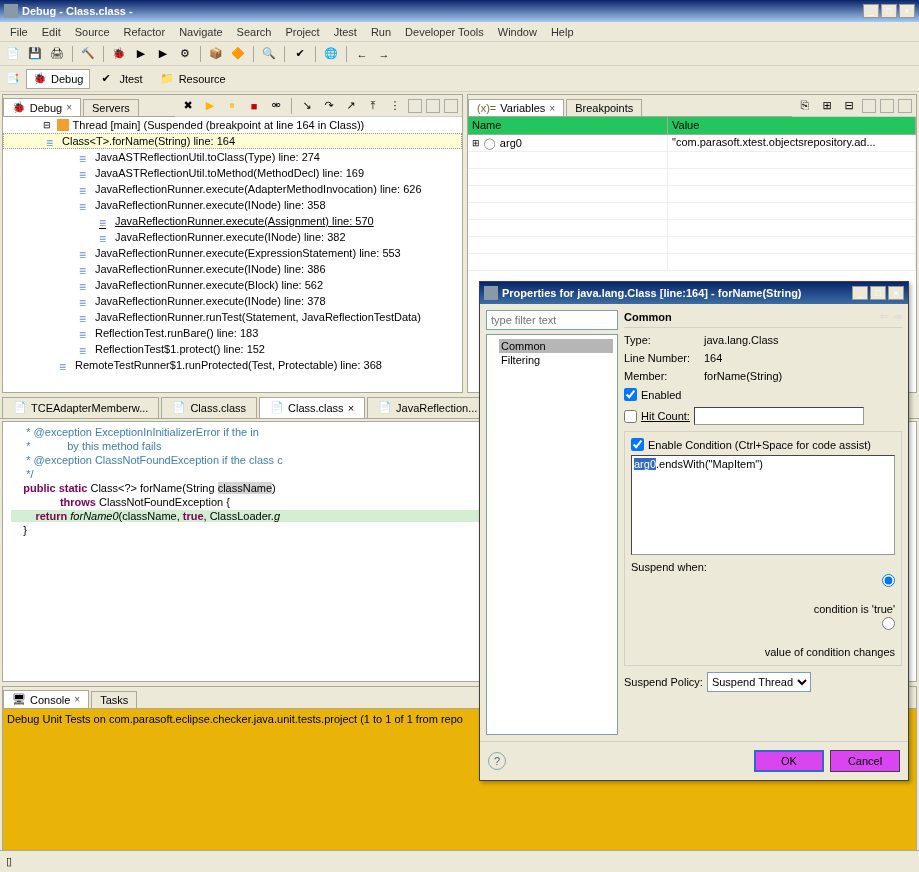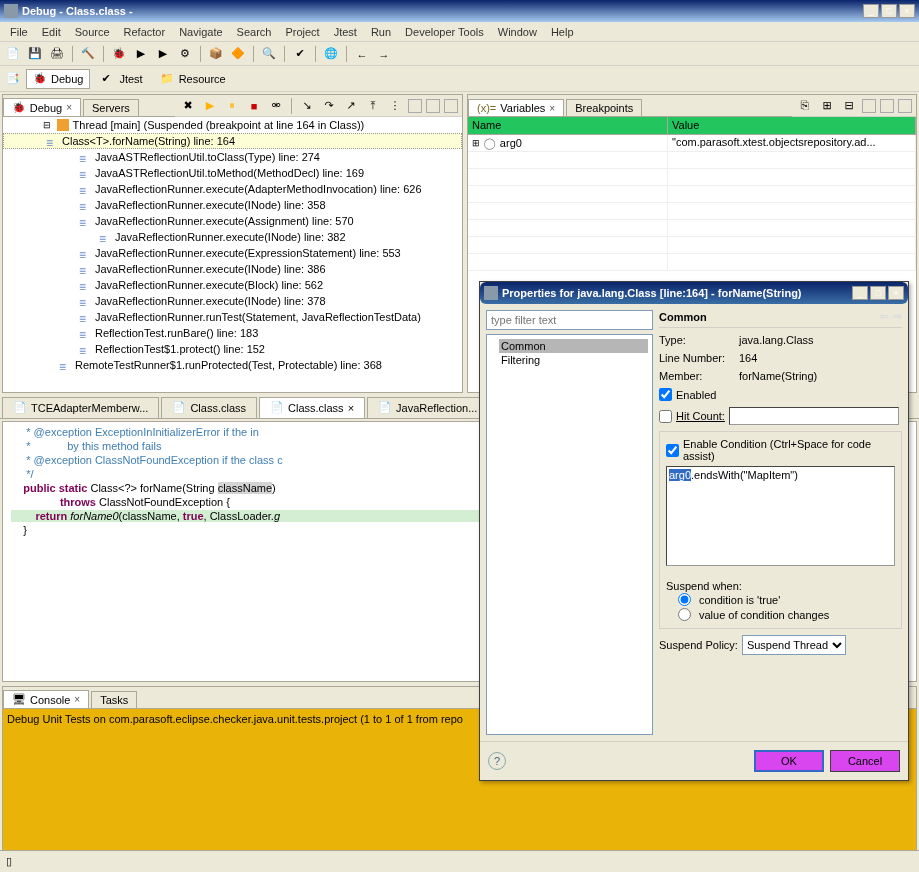--- a/index.html
+++ b/index.html
@@ -67,38 +67,38 @@
 .cm { color: #3f7fb5; }
 .fn { font-style: italic; }
 .selvar { background: #d4d4d4; }
 
 
 .console { border: 1px solid #aca899; margin: 2px; background: #ece9d8; }
 .console-body { background: #eab308; height: 160px; padding: 4px; }
 
 
 .dialog { position: absolute; left: 479px; top: 281px; width: 430px; height: 500px; background: #ece9d8; border: 1px solid #404040; box-shadow: 2px 2px 4px rgba(0,0,0,0.3); display: flex; flex-direction: column; }
-.dialog .titlebar { background: linear-gradient(#0a246a, #3a6ea5); font-size: 11px; border-radius: 6px; }
+.dialog .titlebar { background: linear-gradient(#0a246a, #3a6ea5); font-size: 11px; }
 .dialog-body { flex: 1; display: flex; padding: 6px; gap: 6px; }
-.dlg-left { width: 167px; display: flex; flex-direction: column; }
+.dlg-left { width: 132px; display: flex; flex-direction: column; }
 .dlg-filter { height: 20px; border: 1px solid #7f9db9; padding: 2px 4px; background: #fff; }
 .dlg-tree { flex: 1; background: #fff; border: 1px solid #7f9db9; margin-top: 4px; padding: 4px; }
 .dlg-tree div { padding: 1px 2px; cursor: pointer; }
 .dlg-tree .sel { background: #b6b6b6; }
 .dlg-right { flex: 1; display: flex; flex-direction: column; gap: 6px; }
 .dlg-h { font-weight: bold; font-size: 12px; display: flex; align-items: center; justify-content: space-between; padding-bottom: 4px; border-bottom: 1px solid #d4d0c8; }
 .dlg-navicons { display: flex; gap: 4px; }
 .dlg-navicons span { color: #ddd; cursor: pointer; }
 .info-row { display: flex; }
 .info-label { width: 80px; }
 .check-row { display: flex; align-items: center; gap: 4px; }
 .fieldset { border: 1px solid #d4d0c8; padding: 6px; }
 .cond-box { background: #fff; border: 1px inset #999; height: 100px; overflow: auto; font-family: "Courier New", monospace; font-size: 12px; padding: 2px; margin-top: 4px; }
 .cond-sel { background: #316ac5; color: #fff; }
-.radio-row { display: flex; align-items: center; gap: 8px; padding: 1px 0 1px 12px; }
+.radio-row { display: flex; align-items: flex-end; gap: 16px; padding: 1px 0 1px 12px; flex-direction: column; }
 .dlg-footer { display: flex; justify-content: space-between; align-items: center; padding: 8px; border-top: 1px solid #d4d0c8; }
 .btn { min-width: 70px; height: 22px; border: 1px solid #404040; background: #d946ef; cursor: pointer; }
 .btn.default { border: 2px solid #316ac5; }
 select { background: #fff; border: 1px solid #7f9db9; height: 20px; }
 input[type=text].hitcount { width: 170px; height: 18px; border: 1px inset #999; background: #fff; }
 
 .statusbar { position: absolute; bottom: 0; left: 0; right: 0; height: 22px; background: #ece9d8; border-top: 1px solid #aca899; display: flex; align-items: center; padding: 0 6px; }
 </style>
 </head>
 <body>
@@ -220,21 +220,21 @@
             <span>JavaASTReflectionUtil.toMethod(MethodDecl) line: 169</span>
           </div>
           <div class="tree-row" style="padding-left: 72px;">
             <span class="stack-icon"></span>
             <span>JavaReflectionRunner.execute(AdapterMethodInvocation) line: 626</span>
           </div>
           <div class="tree-row" style="padding-left: 72px;">
             <span class="stack-icon"></span>
             <span>JavaReflectionRunner.execute(INode) line: 358</span>
           </div>
-          <div class="tree-row" style="padding-left: 72px;">
+          <div class="tree-row" style="padding-left: 92px; text-decoration: underline;">
             <span class="stack-icon"></span>
             <span>JavaReflectionRunner.execute(Assignment) line: 570</span>
           </div>
           <div class="tree-row" style="padding-left: 92px;">
             <span class="stack-icon"></span>
             <span>JavaReflectionRunner.execute(INode) line: 382</span>
           </div>
           <div class="tree-row" style="padding-left: 72px;">
             <span class="stack-icon"></span>
             <span>JavaReflectionRunner.execute(ExpressionStatement) line: 553</span>
@@ -435,21 +435,21 @@
         <input type="checkbox" style="">
         <span style="text-decoration:underline;">Hit Count:</span>
         <input type="text" class="hitcount" disabled="" style="">
       </div>
       <div class="fieldset">
         <div class="check-row">
           <input type="checkbox" checked="" style="">
           <span>Enable Condition (Ctrl+Space for code assist)</span>
         </div>
         <div class="cond-box"><span class="cond-sel">arg0</span><span>.endsWith("MapItem")</span></div>
-        <div style="margin-top:14px">Suspend when:</div>
+        <div style="margin-top:6px">Suspend when:</div>
         <div class="radio-row">
           <input type="radio" name="sw" checked="" style="">
           <span>condition is 'true'</span>
         </div>
         <div class="radio-row">
           <input type="radio" name="sw" style="">
           <span>value of condition changes</span>
         </div>
       </div>
       <div class="check-row">

